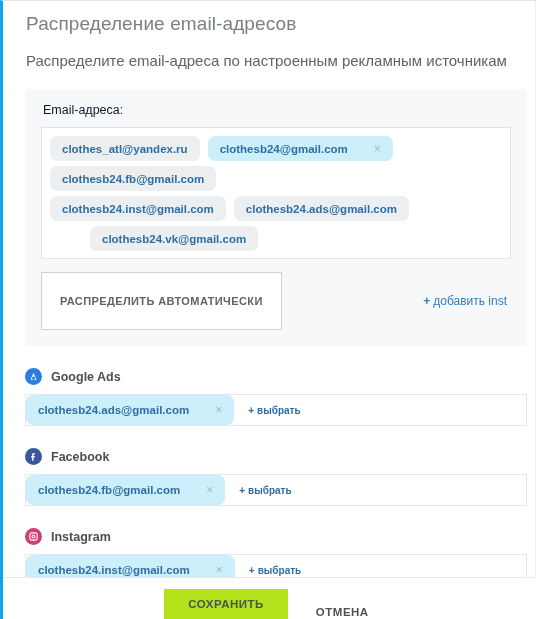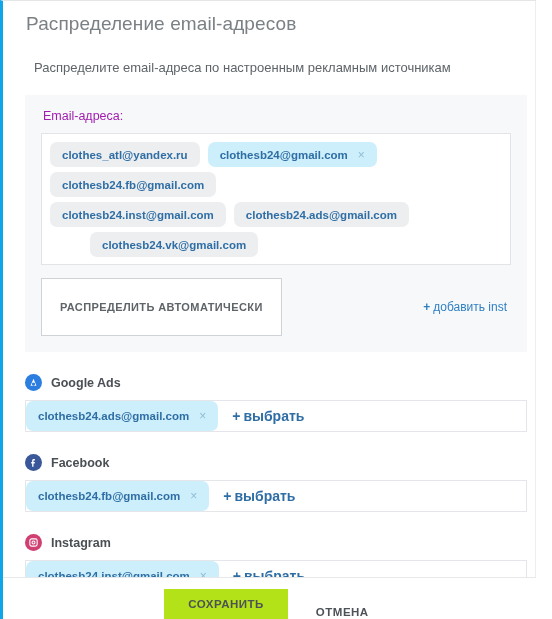--- a/index.html
+++ b/index.html
@@ -39,36 +39,36 @@
   }
   .page-title {
     font-size: 19px;
     color: #7b8084;
     font-weight: 400;
     margin: 0;
     padding: 12px 0 0 23px;
     letter-spacing: 0.1px;
   }
   .page-subtitle {
-    font-size: 13px;
+    font-size: 15px;
     color: #5e6468;
-    margin: 8px;
+    margin: 0;
     padding: 17px 16px 0 23px;
   }
   
   .email-panel {
     margin: 20px 0 0 22px;
     width: 502px;
     background: #f7f8fa;
     box-sizing: border-box;
     padding: 14px 16px 16px 16px;
   }
   .panel-label {
     font-size: 12.5px;
-    color: #a21caf;
+    color: #0f172a;
     margin: 0 0 10px 2px;
   }
   .chips-box {
     background: #ffffff;
     border: 1px solid #e2e4e7;
     box-sizing: border-box;
     padding: 8px 8px 6px 8px;
     width: 100%;
   }
   .chip-row {
@@ -89,20 +89,21 @@
     color: #2f6ea5;
     background: #eceef0;
     box-sizing: border-box;
     white-space: nowrap;
     cursor: pointer;
     border-radius: 7px;
   }
   .chip.selected {
     background: #cdeffb;
     color: #2f6ea5;
+    gap: 16px;
   }
   .chip .x {
     margin-left: 10px;
     color: #8fbdd4;
     font-size: 12px;
     font-weight: normal;
     cursor: pointer;
   }
   
   .actions-row {
@@ -163,21 +164,21 @@
     box-sizing: border-box;
     width: 100%;
     height: 32px;
     display: flex;
     align-items: center;
     padding: 0 0 0 0;
     margin-bottom: 22px;
   }
   .source-box .chip { margin-right: 0; height: 30px; }
   .pick-link {
-    font-size: 14px;
+    font-size: 10px;
     color: #2f6ea5;
     font-weight: bold;
     margin-left: 14px;
     cursor: pointer;
     white-space: nowrap;
   }
   .pick-link .plus { margin-right: 3px; }
   
   .footer {
     position: absolute;

